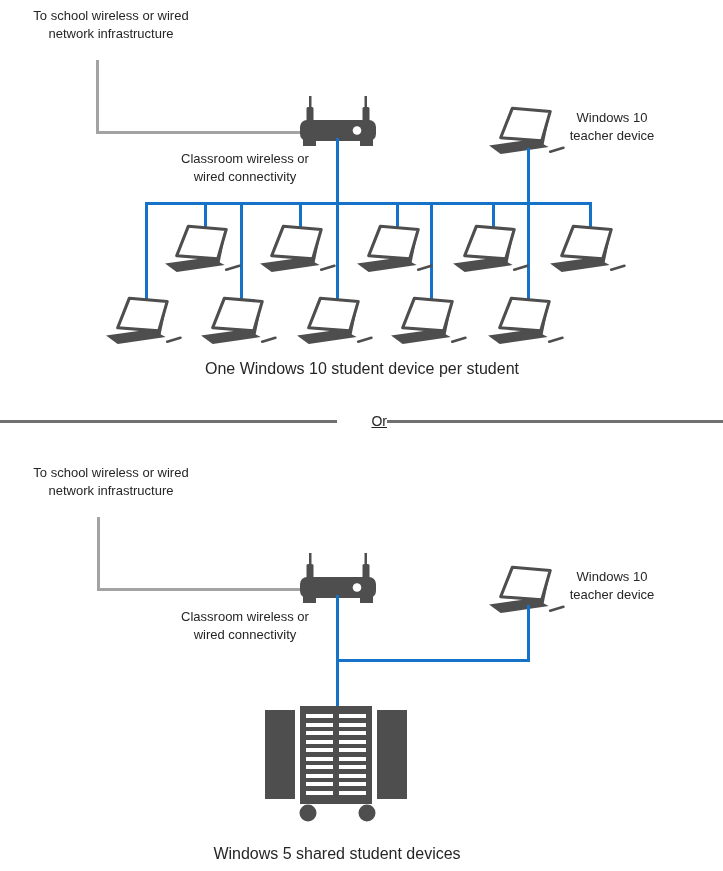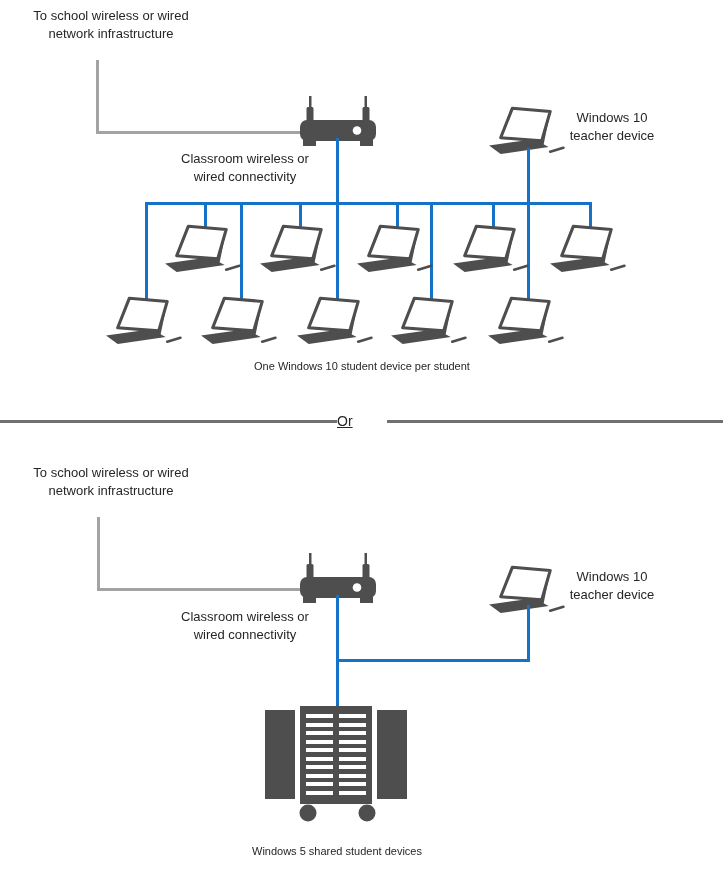--- a/index.html
+++ b/index.html
@@ -1,27 +1,27 @@
 <!DOCTYPE html>
 <html style="--blue: #1472C8; --device-dark: #4E4E4E; --connector-gray: #A3A3A3; --divider-gray: #707070; --text: #262626;"><head>
 <meta charset="utf-8">
 <style>
   html,body{margin:0;padding:0;background:#ffffff;}
   .stage{
     position:relative;width:723px;height:871px;background:#fff;overflow:hidden;
     font-family:"Liberation Sans", sans-serif;color:var(--text,#262626);border-radius:19px;
   }
   .lbl{position:absolute;font-size:13px;line-height:1.42;text-align:center;}
-  .caption{position:absolute;font-size:11px;text-align:center;color:var(--text,#1a1a1a);}
+  .caption{position:absolute;font-size:16px;text-align:center;color:var(--text,#1a1a1a);}
   .vline{position:absolute;width:3px;}
   .hline{position:absolute;height:3px;}
   .blue{background:var(--blue,#1472C8);}
   .gray{background:var(--connector-gray,#A3A3A3);}
   .divline{position:absolute;height:3px;background:var(--divider-gray,#707070);}
-  .or{position:absolute;font-size:14px;text-align:left;color:var(--text,#3a3a3a);text-decoration:underline;}
+  .or{position:absolute;font-size:14px;text-align:right;color:var(--text,#3a3a3a);text-decoration:underline;}
   svg.icon{position:absolute;overflow:visible;}
 </style>
 </head>
 <body>
 
 <svg width="0" height="0" style="position:absolute">
   <defs>
     <symbol id="sym-laptop" viewBox="0 0 100 62">
       <polygon points="70,12 79,13 71,52 63,50" fill="var(--device-dark,#4E4E4E)"></polygon>
       <polygon points="31,3 80,7 69,45 16,41" fill="#ffffff" stroke="var(--device-dark,#4E4E4E)" stroke-width="4" stroke-linejoin="round"></polygon>

